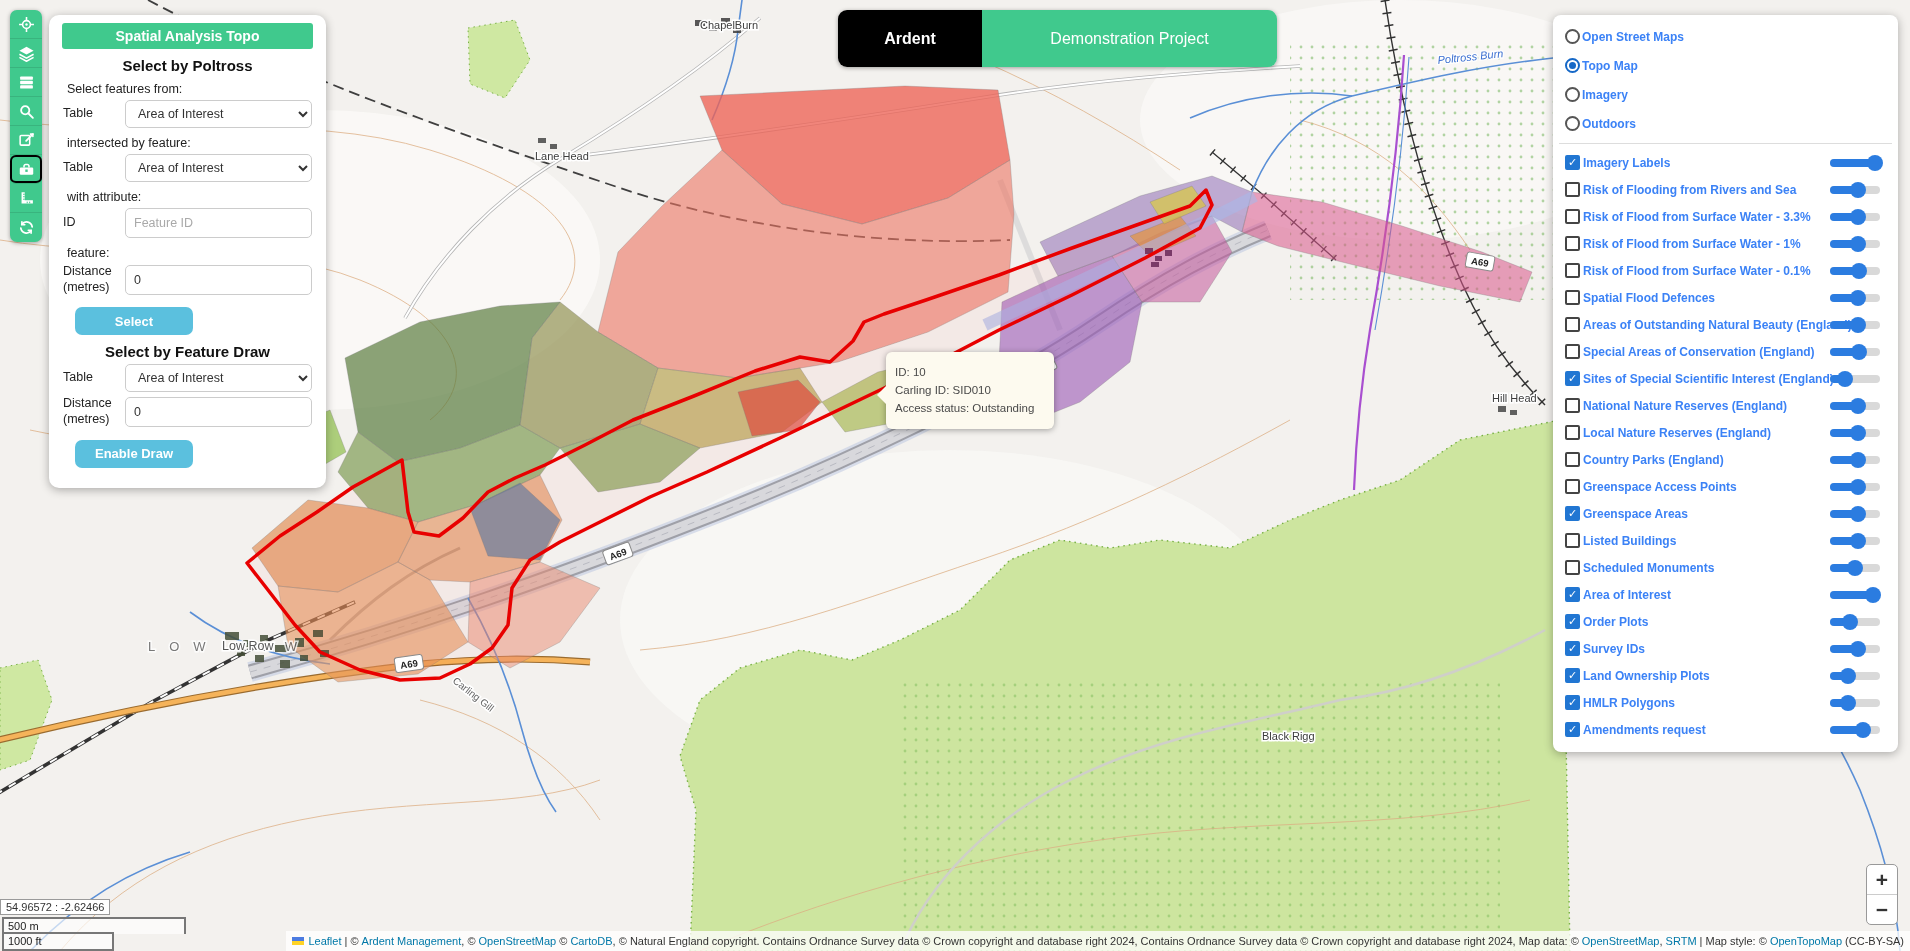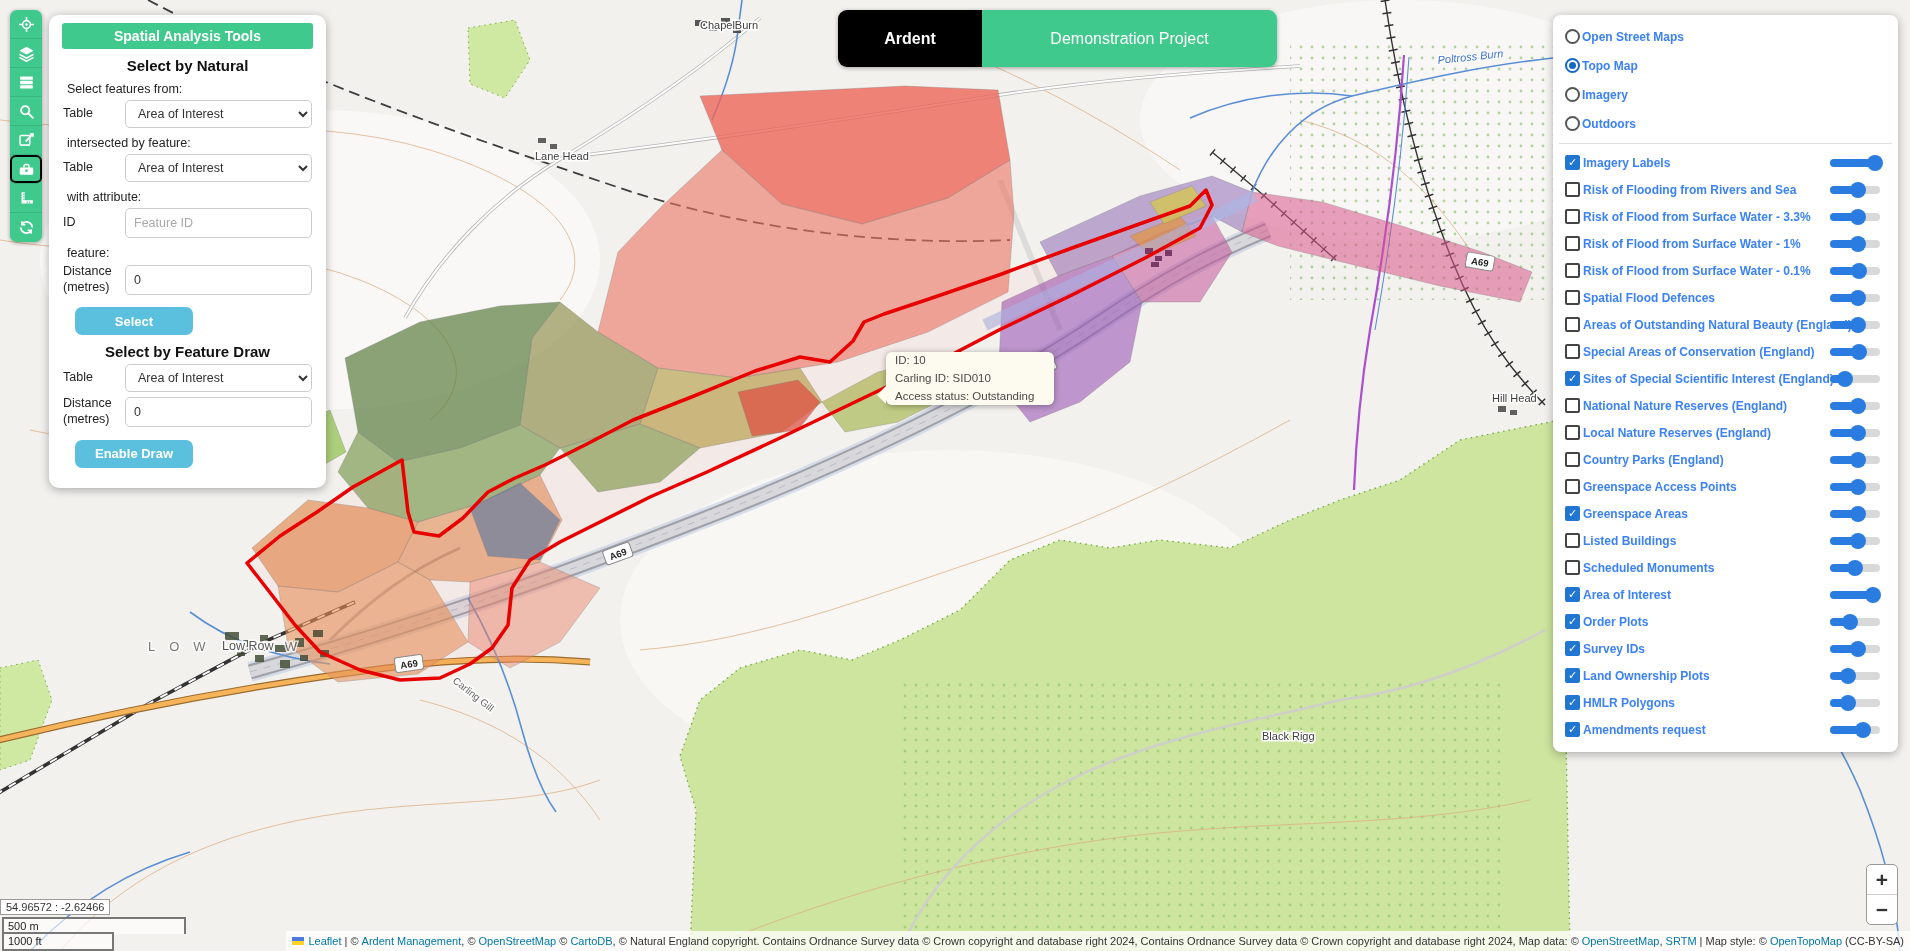--- a/index.html
+++ b/index.html
@@ -54,21 +54,21 @@
       background:#fff;box-sizing:border-box;display:flex;align-items:center;justify-content:center;cursor:pointer;}
   .cb.on{background:#2176d2;border-color:#2176d2;}
   .cb.on::after{content:"✓";color:#fff;font-size:11px;font-weight:bold;line-height:1;}
   .slider{position:absolute;right:8px;top:50%;margin-top:-8px;width:50px;height:16px;cursor:pointer;}
   .sl-track{position:absolute;left:0;right:0;top:4px;height:8px;background:#d9d9d9;border-radius:4px;}
   .sl-fill{position:absolute;left:0;top:4px;height:8px;background:#2b7ce0;border-radius:4px;}
   .sl-thumb{position:absolute;top:0;width:16px;height:16px;border-radius:50%;background:#2b7ce0;transform:translateX(-50%);}
 
   
   .map-tooltip{position:absolute;left:886px;top:352px;width:150px;background:#fdfaef;border-radius:6px;
-        box-shadow:0 1px 6px rgba(0,0,0,.35);padding:0 9px;z-index:20;}
+        box-shadow:0 1px 6px rgba(0,0,0,.35);padding:12px 9px;z-index:20;}
   .map-tooltip::before{content:"";position:absolute;left:-9px;top:34px;border:9px solid transparent;
         border-right-color:#fdfaef;border-left:none;}
   .tt-line{font-size:11.5px;color:#4a4a4a;line-height:1.55;white-space:nowrap;}
 
   
   .coords{position:absolute;left:0;bottom:36px;background:#fff;border:1px solid #9a9a9a;font-size:11px;
           color:#333;padding:1px 5px;z-index:22;}
   .scale{position:absolute;left:2px;z-index:22;background:rgba(255,255,255,.65);border:2px solid #777;
          font-size:11px;color:#222;padding:1px 4px;box-sizing:border-box;line-height:13px;}
   .scale.metric{bottom:17px;width:184px;border-bottom:none;}
@@ -322,22 +322,22 @@
         <svg viewBox="0 0 24 24" fill="none" stroke="#fff" stroke-width="2.5" stroke-linecap="round">
           <path d="M20 11a8 8 0 0 0-14.5-3.5"></path>
           <path d="M5.5 4v4h4" stroke-width="2.3"></path>
           <path d="M4 13a8 8 0 0 0 14.5 3.5"></path>
           <path d="M18.5 20v-4h-4" stroke-width="2.3"></path>
         </svg>
       </button>
     </div>
 
   <div class="sa-panel">
-    <div class="sa-header">Spatial Analysis Tools</div>
-    <div class="sa-h2">Select by Natural</div>
+    <div class="sa-header">Spatial Analysis Topo</div>
+    <div class="sa-h2">Select by Poltross</div>
 
     <div class="sa-small">Select features from:</div>
     <div class="sa-row">
       <span class="lbl">Table</span>
       <select>
         <option>Area of Interest</option>
       </select>
     </div>
 
     <div class="sa-small">intersected by feature:</div>

